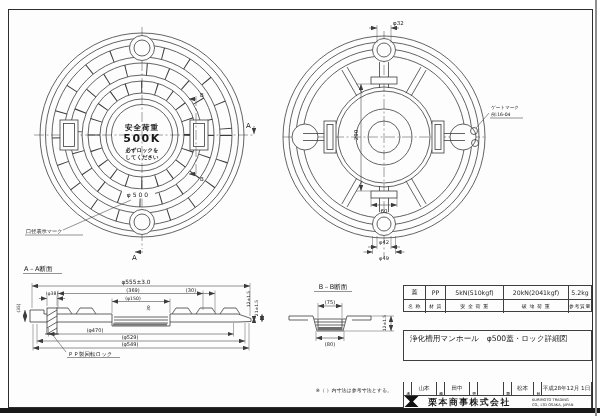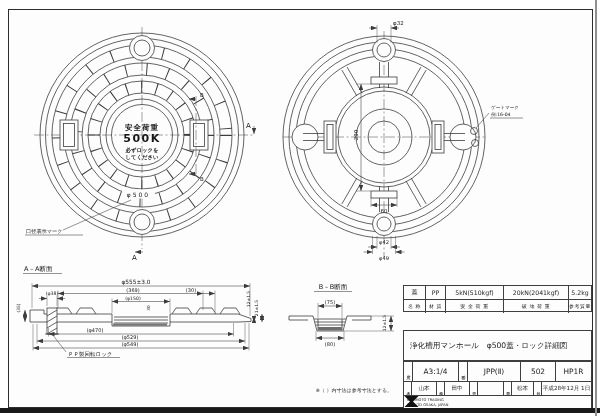--- a/index.html
+++ b/index.html
@@ -23,21 +23,21 @@
   .spec{position:absolute;left:0;top:0;width:189px;height:27px;
         display:grid;grid-template-columns:22px 20px 58px 65px 1fr;
         grid-template-rows:13.5px 13.5px;border:0.9px solid #3f3f3f;}
   .spec div{border-right:0.8px solid #3f3f3f;border-bottom:0.8px solid #3f3f3f;
         display:flex;align-items:center;justify-content:center;white-space:nowrap;overflow:hidden;}
   .spec div:nth-child(5n){border-right:none;}
   .spec div:nth-child(n+6){border-bottom:none;}
   .specv{font-size:6.2px;}
   .spech{font-size:5px;letter-spacing:0.5px;color:#222;}
   .tbox{position:absolute;left:0;top:45px;width:189px;height:31px;border:0.9px solid #3f3f3f;
-        padding:3px 6px;display:flex;flex-direction:column;justify-content:center;}
+        padding:3px 6px;display:flex;flex-direction:column;justify-content:space-between;}
   .tbox div{font-size:7.6px;white-space:nowrap;overflow:hidden;}
   .srow{position:absolute;left:0;top:76px;width:189px;height:21px;border:0.9px solid #3f3f3f;
         display:grid;grid-template-columns:9px 46px 9px 53px 35px 1fr;}
   .srow div{border-right:0.8px solid #3f3f3f;display:flex;align-items:center;justify-content:center;overflow:hidden;}
   .srow div:last-child{border-right:none;}
   .vlab{writing-mode:vertical-rl;text-orientation:upright;font-size:4px;line-height:1;letter-spacing:0;color:#333;}
   .sval{font-size:7.4px;white-space:nowrap;}
   .arow{position:absolute;left:0;top:97px;width:189px;height:14px;border:0.9px solid #3f3f3f;border-top:none;
         display:grid;grid-template-columns:8px 25px 8px 25px 8px 26px 8px 22px 8px 1fr;}
   .arow div{border-right:0.8px solid #3f3f3f;display:flex;align-items:center;justify-content:center;overflow:hidden;}
@@ -311,46 +311,39 @@
     <div class="spech">材 質</div>
     <div class="spech">安 全 荷 重</div>
     <div class="spech">破 壊 荷 重</div>
     <div class="spech">参考質量</div>
   </div>
 
   <div class="tbox">
     <div>浄化槽用マンホール　φ500蓋・ロック詳細図</div>
   </div>
 
-  <div class="srow">
-    <div class="vlab">尺度</div>
-    <div class="sval">A3:1/4</div>
-    <div class="vlab">図番</div>
-    <div class="sval">JPP(Ⅱ)</div>
-    <div class="sval">502</div>
-    <div class="sval">HP1R</div>
-  </div>
 
   <div class="arow">
     <div class="alab">承認</div>
     <div class="aval">山本</div>
     <div class="alab">検図</div>
     <div class="aval">田中</div>
     <div class="alab">照査</div>
     <div class="aval"></div>
     <div class="alab">製図</div>
     <div class="aval">松本</div>
     <div class="alab">日付</div>
     <div class="aval">平成28年12月 1日</div>
   </div>
 
   <div class="crow">
     <svg width="15" height="11" viewBox="0 0 15 11">
       <path d="M0.5,0 H14.5 L9,5.5 L14.5,11 H0.5 L6,5.5 Z" fill="#111"></path>
     </svg>
+    <div class="cname">栗本商事株式会社</div>
     <div class="cen">
       <div>KURIMOTO TRADING</div>
       <div>CO., LTD OSAKA, JAPAN</div>
     </div>
   </div>
 </div>
 
 <div class="note">※（ ）内寸法は参考寸法とする。</div>
 
 <div class="scanbar"></div>

